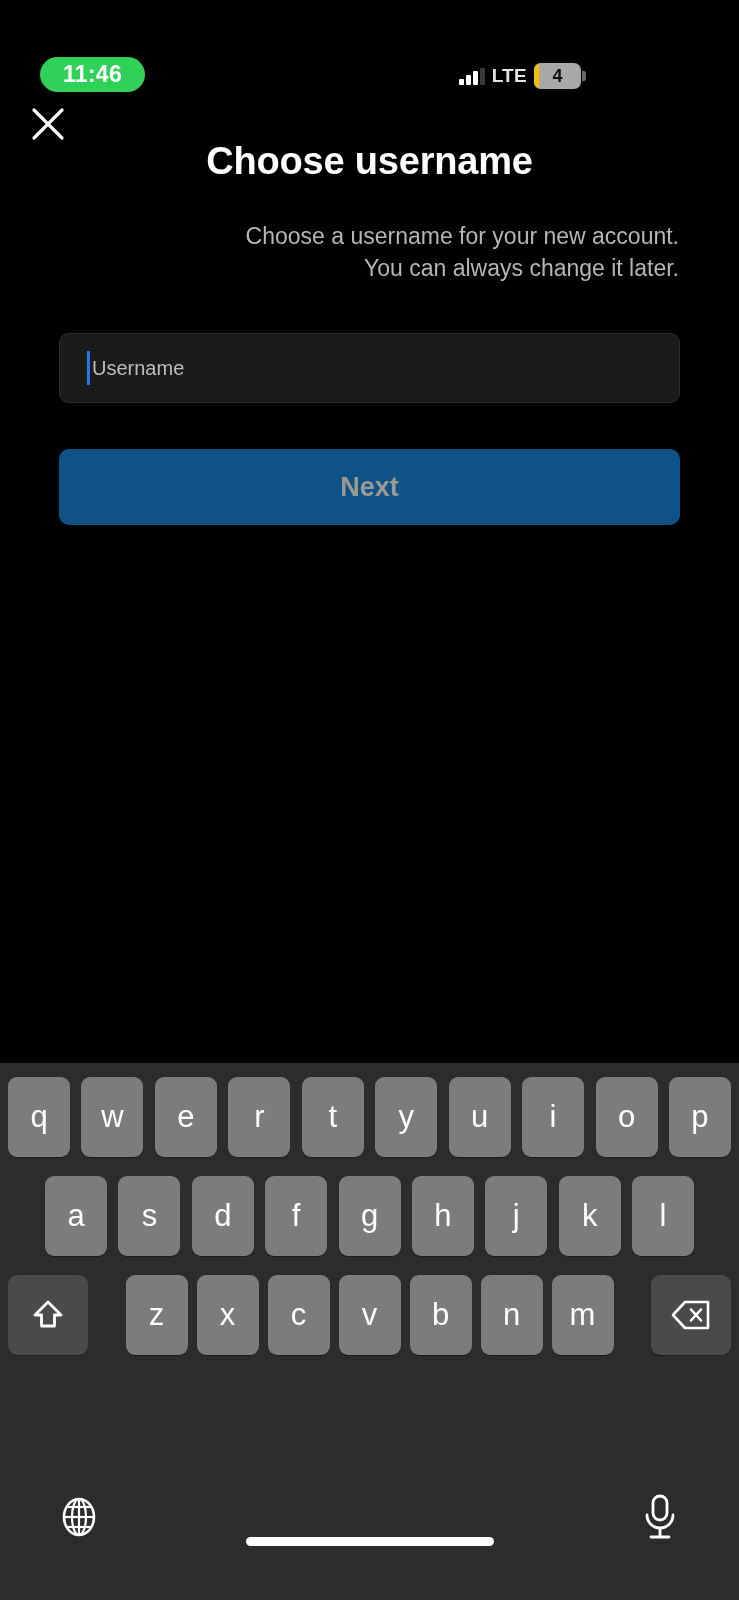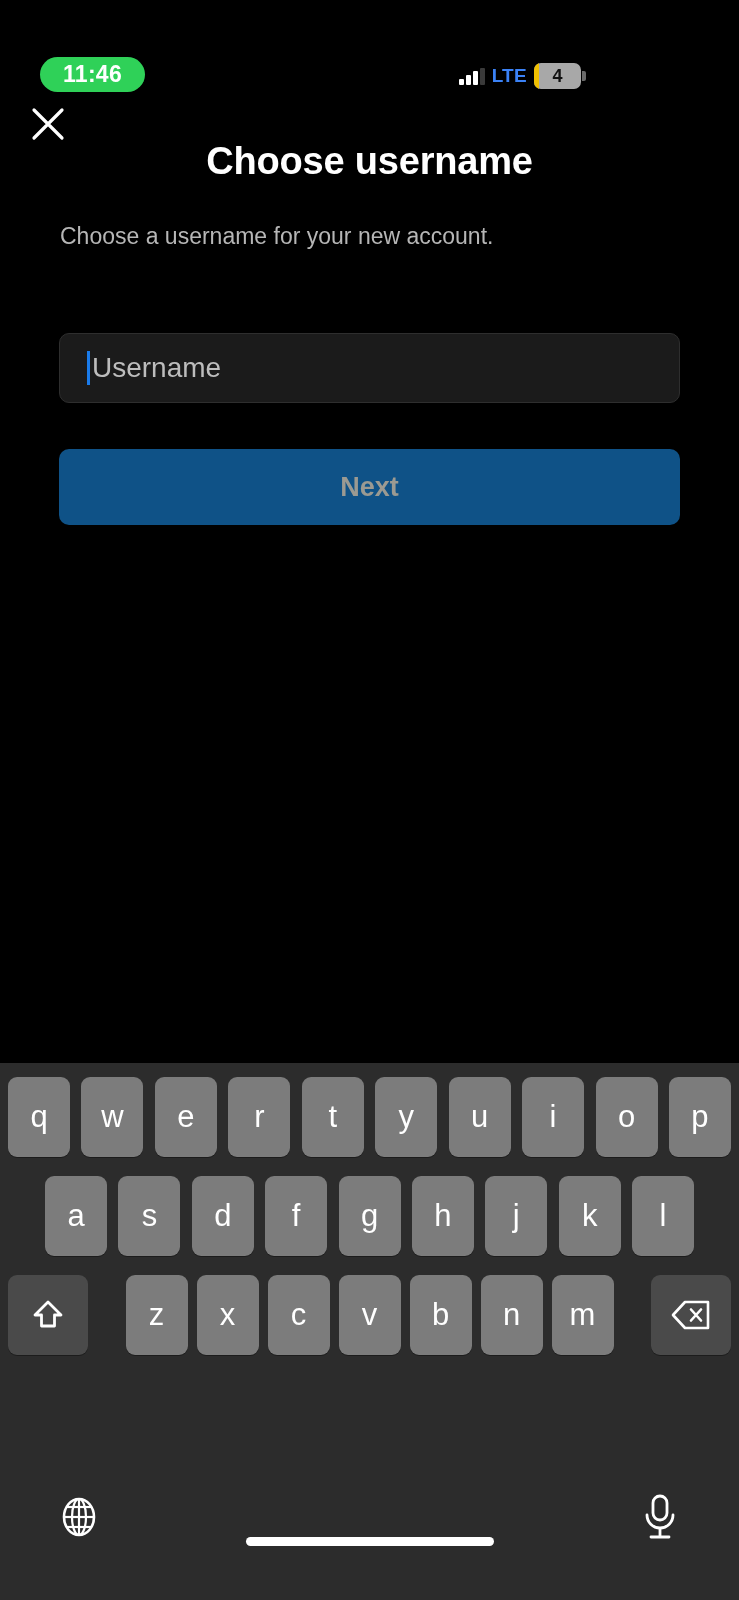--- a/index.html
+++ b/index.html
@@ -19,52 +19,52 @@
   }
   #time-pill span { font-size:23px; font-weight:bold; color:#fff; letter-spacing:.3px; }
 
   #status-right { position:absolute; right:38px; top:28px; display:flex; align-items:center; gap:7px; }
   .sig-bars { display:flex; align-items:flex-end; gap:2.5px; height:17px; }
   .sig-bars i { display:block; width:4.5px; background:#fff; border-radius:1px; }
   .sig-bars i:nth-child(1){ height:6px; }
   .sig-bars i:nth-child(2){ height:10px; }
   .sig-bars i:nth-child(3){ height:14px; }
   .sig-bars i:nth-child(4){ height:17px; background:#3a3a3a; }
-  #lte-label { font-size:19px; font-weight:bold; letter-spacing:.3px; color:#3b82f6; }
+  #lte-label { font-size:19px; font-weight:bold; letter-spacing:.3px; color:#e5e5e5; }
   #battery { position:relative; width:52px; height:26px; display:flex; align-items:center; }
   #battery-body {
     width:47px; height:26px; background:#a8a8a8; border-radius:7px;
     display:flex; align-items:center; justify-content:center; position:relative; overflow:hidden;
   }
   #battery-lowpower { position:absolute; left:0; top:0; width:5px; height:100%; background:#f0c000; }
   #battery-level { font-size:18px; font-weight:bold; color:#121212; position:relative; z-index:2; }
   #battery-cap { width:4px; height:10px; background:#6a6a6a; border-radius:0 2px 2px 0; margin-left:1px; }
 
   
   #close-button {
     position:absolute; left:27px; top:103px; width:42px; height:42px;
     display:flex; align-items:center; justify-content:center;
   }
   #page-title {
     position:absolute; left:0; top:140px; width:739px; text-align:center;
     font-size:38px; font-weight:bold; color:#fff; letter-spacing:-.2px;
   }
   #subtitle {
-    position:absolute; left:60px; top:220px; width:619px; text-align:left;
+    position:absolute; left:60px; top:220px; width:619px; text-align:right;
     font-size:23px; line-height:32px; color:#b6b6b6;
   }
 
   
   #username-field {
     position:absolute; left:59px; top:333px; width:621px; height:70px;
     background:#1b1b1b; border:1px solid #2e2e2e; border-radius:10px;
     display:flex; align-items:center; padding-left:27px;
   }
   #text-cursor { width:3px; height:34px; background:#1a7bea; margin-right:2px; }
-  #username-placeholder { font-size:28px; color:#bdbdbd; }
+  #username-placeholder { font-size:20px; color:#bdbdbd; }
 
   #next-button {
     position:absolute; left:59px; top:449px; width:621px; height:76px;
     background:#0f5287; border-radius:10px;
     display:flex; align-items:center; justify-content:center;
   }
   #next-button span { font-size:27px; font-weight:bold; color:#9b9a92; }
 
   
   #keyboard {
@@ -134,20 +134,21 @@
 <div id="close-button">
   <svg width="34" height="34" viewBox="0 0 34 34">
     <path d="M3 3 L31 31 M31 3 L3 31" stroke="#ffffff" stroke-width="3.2" stroke-linecap="round" fill="none"></path>
   </svg>
 </div>
 
 <div id="page-title">Choose username</div>
 
 <div id="subtitle">
   <div>Choose a username for your new account.</div>
+  <div>You can always change it later.</div>
 </div>
 
 <div id="username-field">
   <span id="text-cursor"></span>
   <span id="username-placeholder">Username</span>
 </div>
 
 <div id="next-button">
   <span>Next</span>
 </div>

